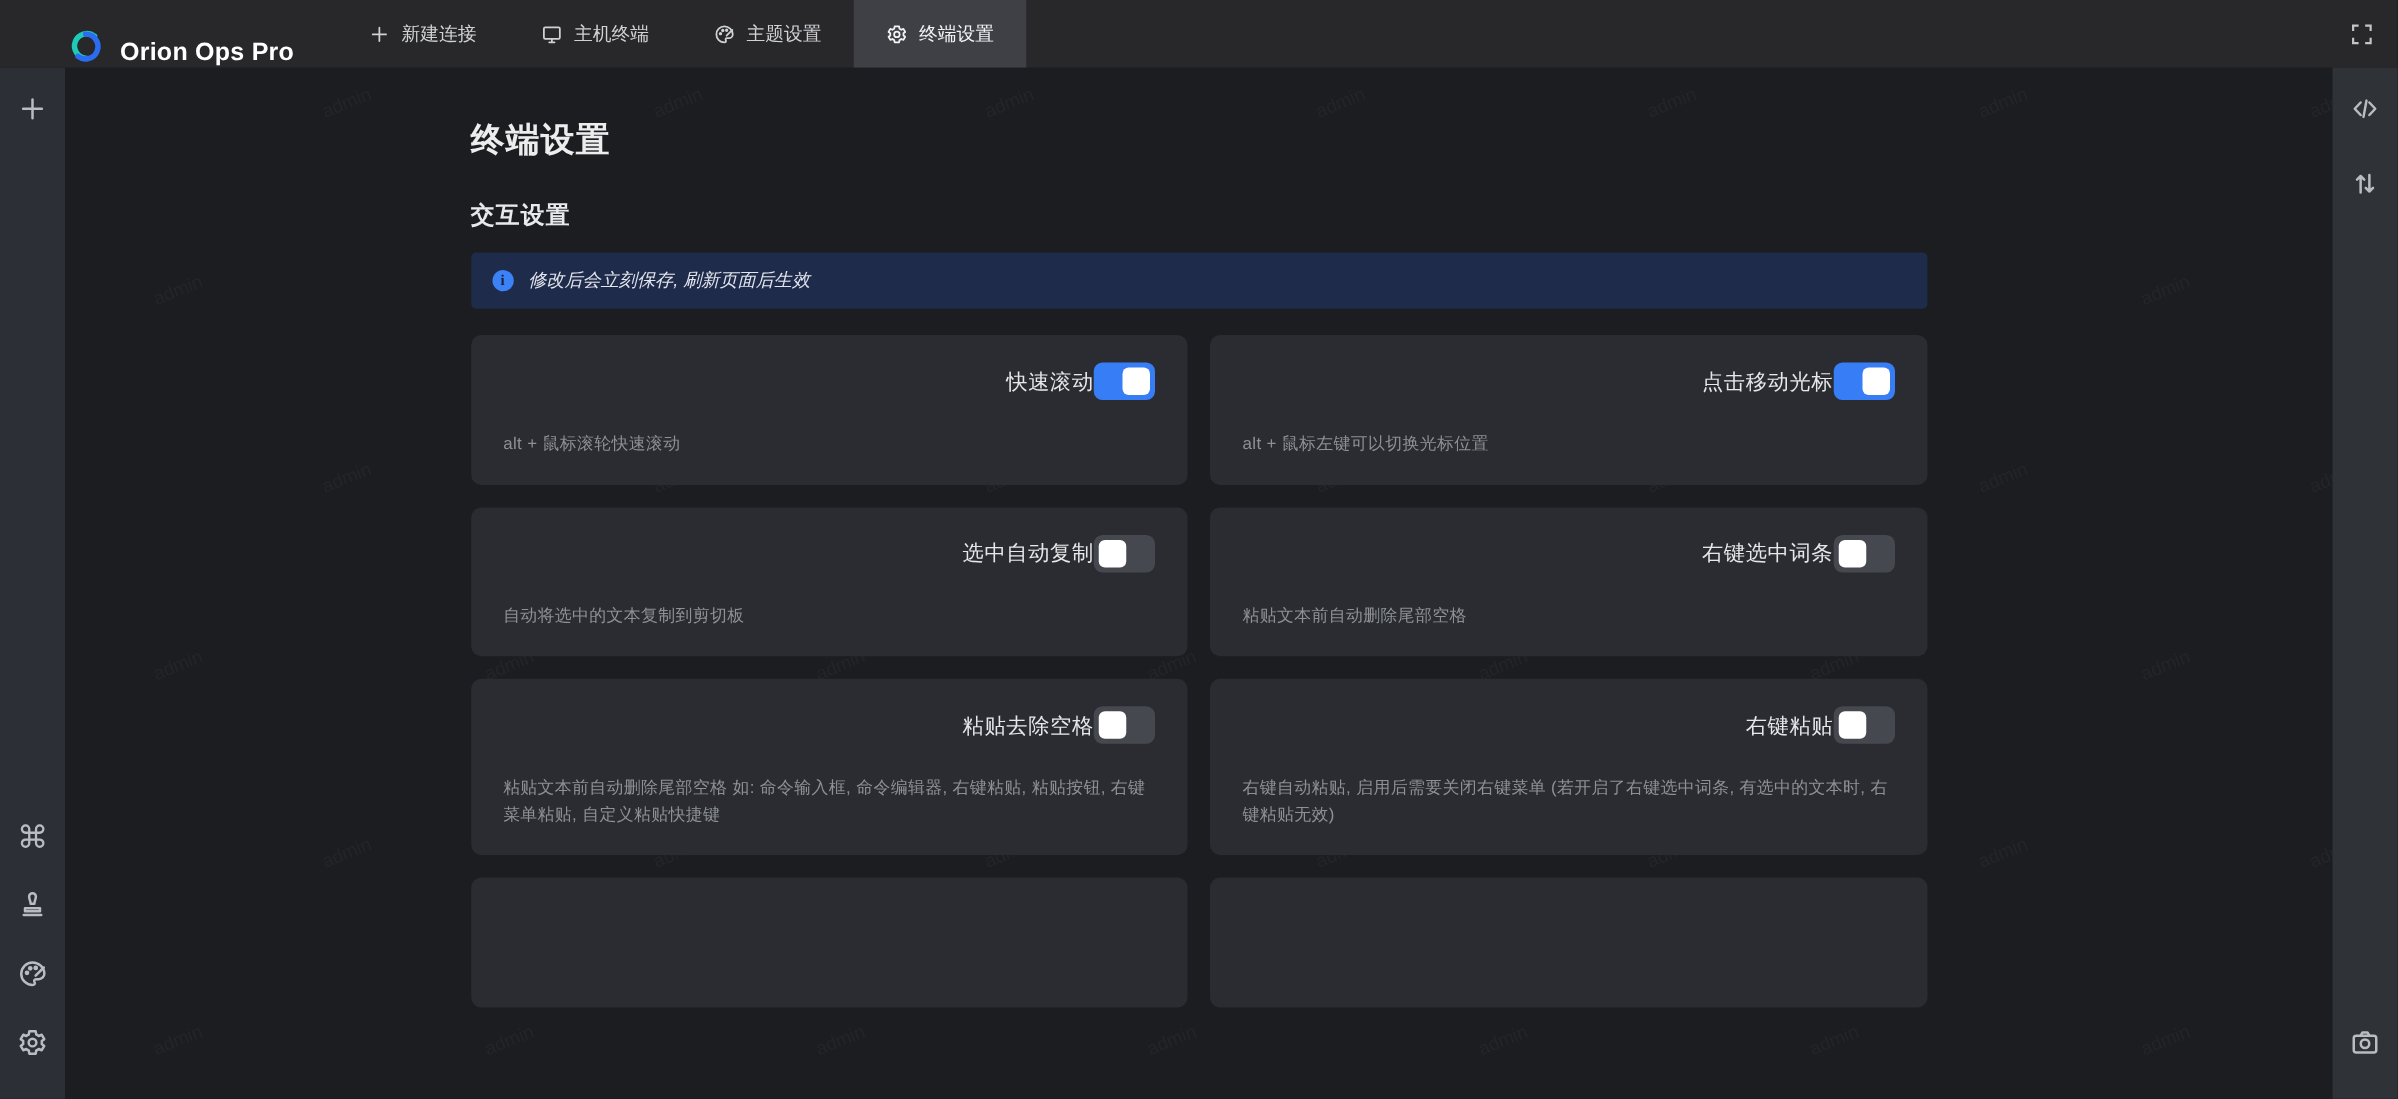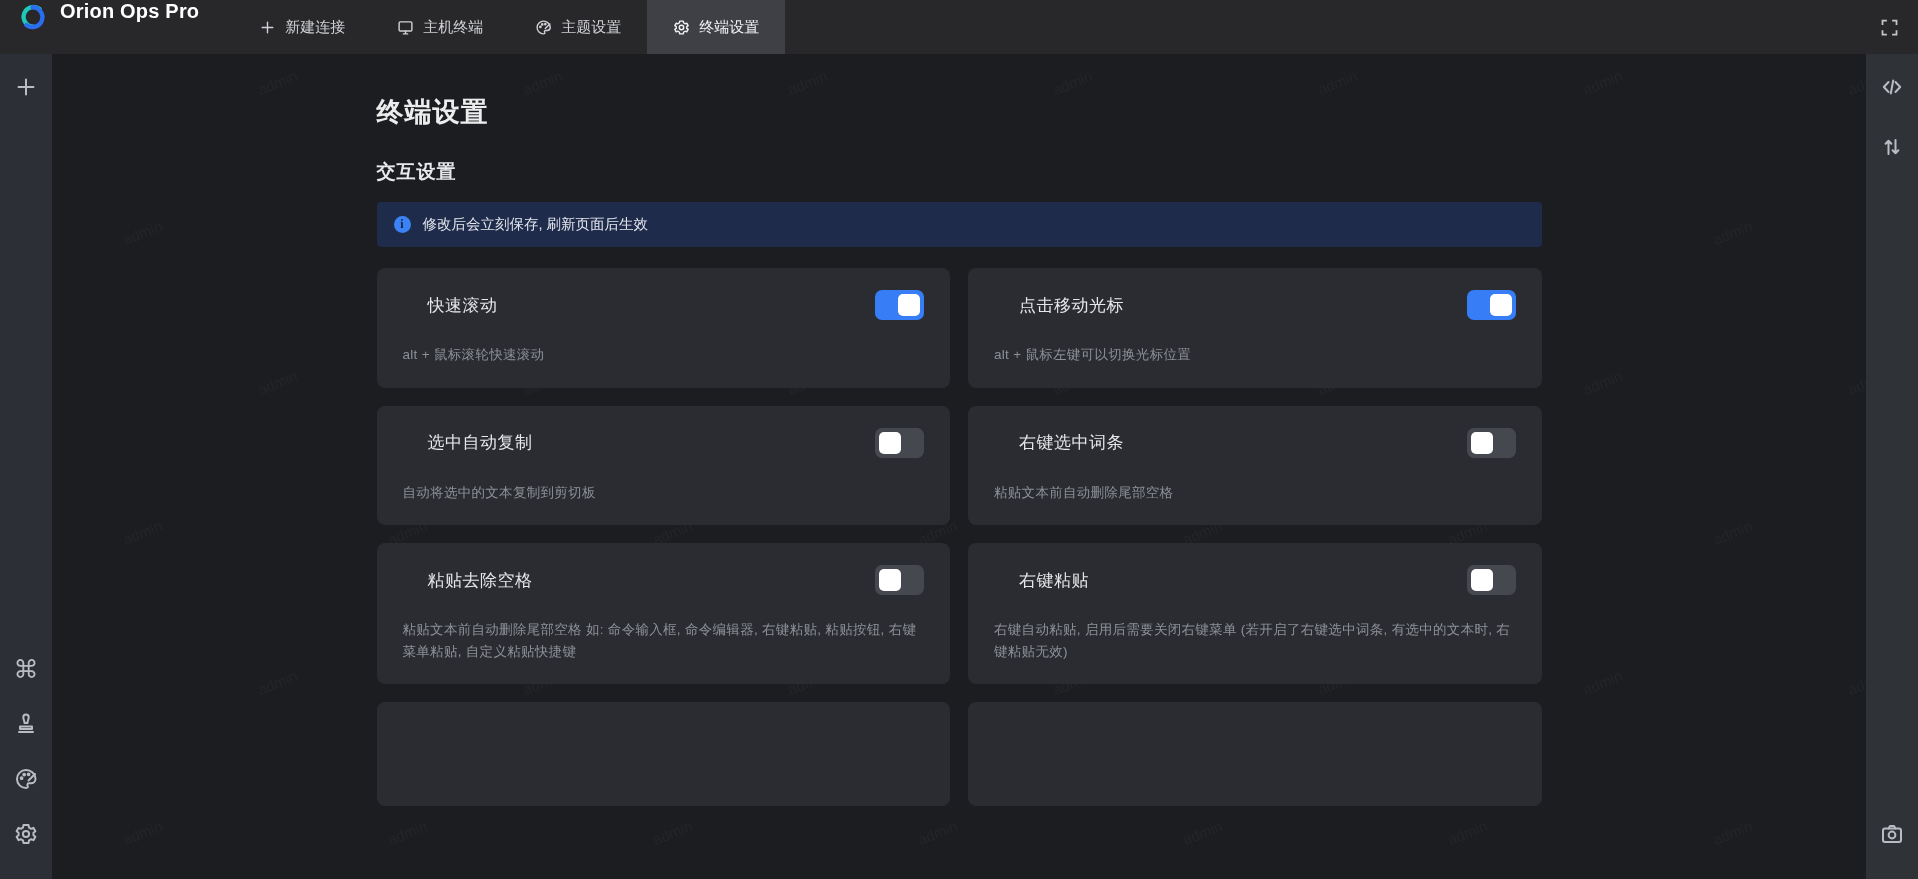--- a/index.html
+++ b/index.html
@@ -2,21 +2,21 @@
 <html><head>
 <meta charset="utf-8">
 <style>
   * { margin:0; padding:0; box-sizing:border-box; }
   html,body { width:1918px; height:879px; overflow:hidden; background:#1b1d21;
     font-family:"Liberation Sans","DejaVu Sans",sans-serif; }
 
   
   .topbar { position:absolute; top:0; left:0; width:1918px; height:54px;
     background:#28282b; display:flex; align-items:stretch; z-index:30; }
-  .brand-wrap { display:flex; align-items:flex-start; padding:0 14px 0 16px; }
+  .brand-wrap { display:flex; align-items:flex-end; padding:0 14px 0 16px;margin-left:36px; }
   .brand-logo { width:34px; height:34px; }
   .brand-name { color:#fff; font-size:20px; font-weight:bold; margin-left:10px; letter-spacing:.2px; }
   .tabs { display:flex; margin-left:20px; }
   .tab { display:flex; align-items:center; gap:9px; padding:0 26px; color:#cfd1d5;
     font-size:15px; cursor:pointer; }
   .tab.active { background:#3f4045; color:#f2f3f5; }
   .tab .t-icon { display:flex; width:17px; height:17px; color:inherit; }
   .tab .t-icon svg { width:17px; height:17px; }
   .topbar-right { margin-left:auto; display:flex; align-items:center; padding-right:18px; }
   .icon-btn { color:#c3c5ca; display:flex; align-items:center; justify-content:center; cursor:pointer; }
@@ -39,25 +39,25 @@
   .watermarks span { position:absolute; color:rgba(255,255,255,0.035); font-size:15px;
     transform:rotate(-22deg); white-space:nowrap; }
   .content { position:relative; width:1165px; margin:0 auto; z-index:2; }
   .page-title { color:#eceded; font-size:27px; font-weight:bold; margin-top:40px; letter-spacing:1px; }
   .section-title { color:#e8e9eb; font-size:19px; font-weight:bold; margin-top:29px; letter-spacing:1px; }
   .alert { margin-top:17px; height:45px; background:#1f2b4a; border-radius:4px;
     display:flex; align-items:center; padding:0 17px; gap:12px; }
   .alert-icon { width:17px; height:17px; border-radius:50%; background:#3b82f6; color:#16213c;
     display:flex; align-items:center; justify-content:center; font-size:12px; font-weight:bold;
     font-family:"Liberation Serif",serif; flex:0 0 17px; }
-  .alert-text { color:#e2e6ee; font-size:14.5px; }
+  .alert-text { color:#e2e6ee; font-size:14.5px;font-style:italic; }
 
   .grid { margin-top:21px; display:grid; grid-template-columns:1fr 1fr; gap:18px; }
   .card { background:#2a2c31; border-radius:8px; padding:22px 26px 22px; min-height:104px; }
-  .card-head { display:flex; align-items:center; justify-content:space-between;margin-left:25px; }
+  .card-head { display:flex; align-items:center; justify-content:flex-end;margin-left:25px; }
   .card-title { color:#e6e7e9; font-size:17px; letter-spacing:.5px; }
   .card-desc { margin-top:24px; color:#8d9197; font-size:13.5px; line-height:1.6; letter-spacing:.3px; }
 
   
   .toggle { width:49px; height:30px; border-radius:7px; background:#45484e; position:relative;
     cursor:pointer; flex:0 0 49px; }
   .toggle .knob { position:absolute; top:4px; left:4px; width:22px; height:22px; border-radius:5px;
     background:#fff; transition:left .15s; }
   .toggle.on { background:#377ef6; }
   .toggle.on .knob { left:23px; }

